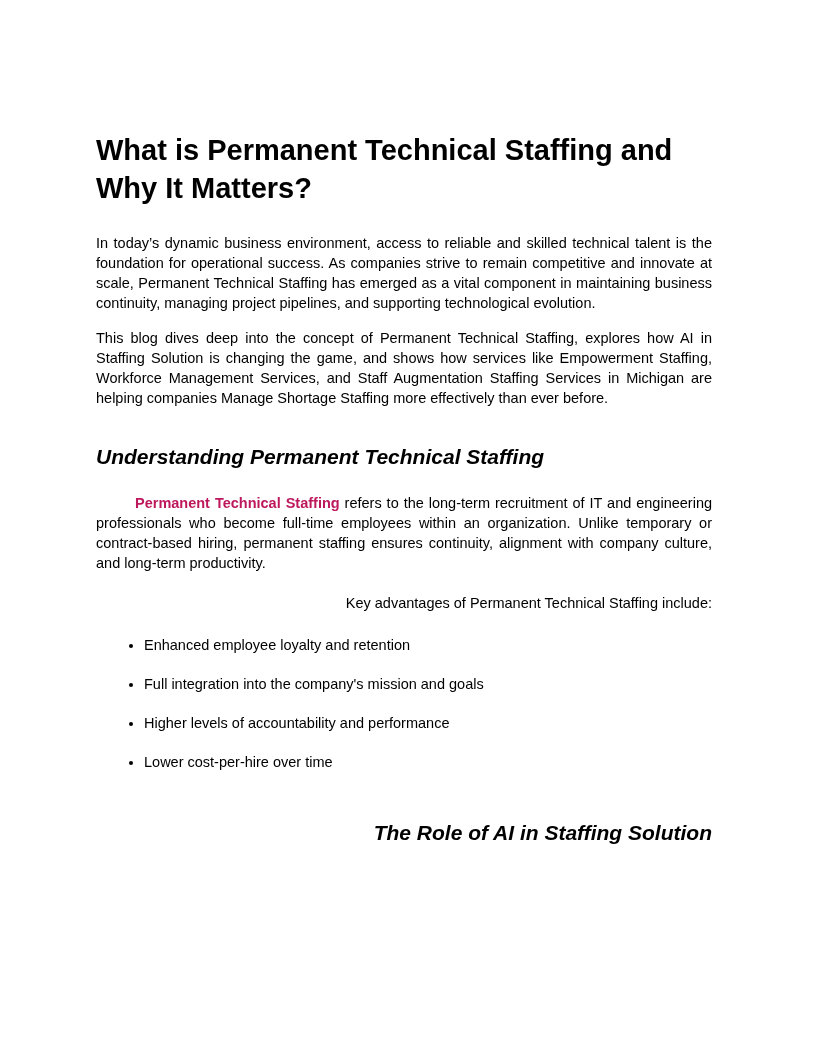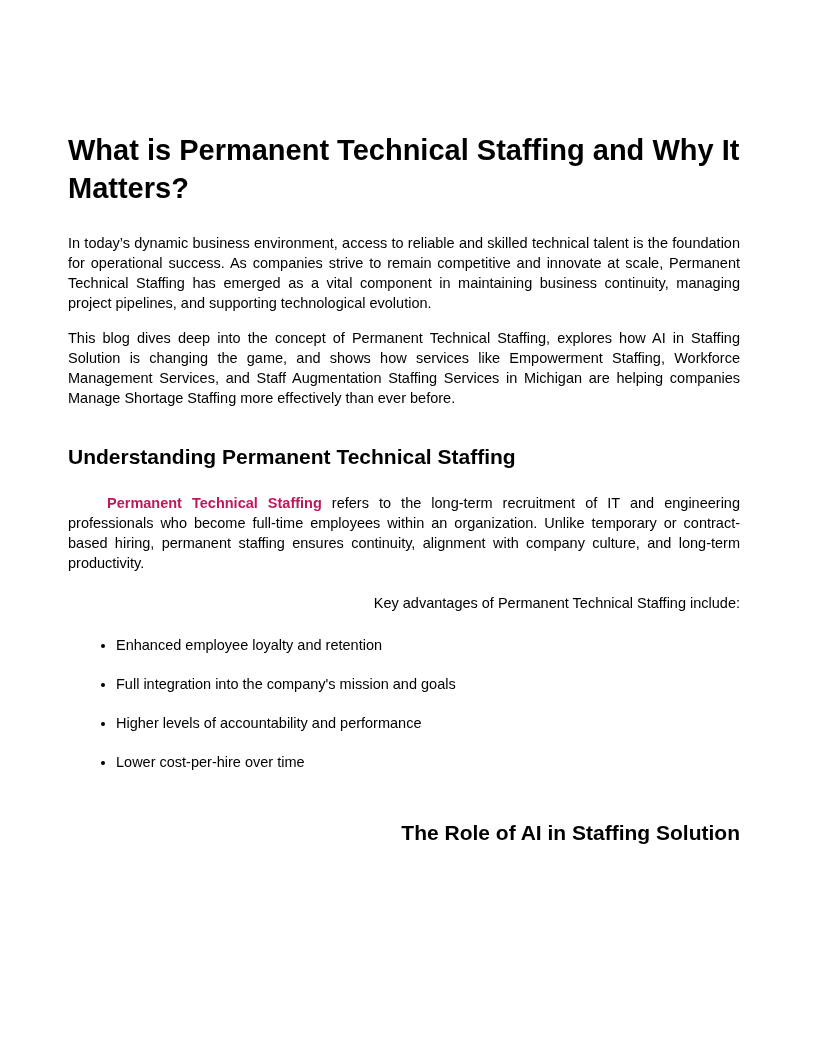--- a/index.html
+++ b/index.html
@@ -7,21 +7,21 @@
     padding: 0;
     background: #ffffff;
   }
   .page {
     position: relative;
     width: 808px;
     height: 1056px;
     background: #ffffff;
     overflow: hidden;
     box-sizing: border-box;
-    padding: 0 68px;
+    padding: 0 96px;
     font-family: "Liberation Sans", sans-serif;
     color: #000000;
   }
   .doc-title {
     margin: 132px 0 26px 0;
     font-size: 29px;
     line-height: 1.3;
     font-weight: 700;
     letter-spacing: 0;
     color: #000000;
@@ -33,20 +33,21 @@
     text-align: justify;
     color: #000000;
   }
   .section-heading {
     font-size: 21px;
     font-weight: 700;
     line-height: 1.25;
     margin: 36px 0 22px 0;
     color: #000000;
     text-align: left;
+    font-style: italic;
   }
   .lead-in {
     text-align: right;
     margin: 20px 0 22px 0;
   }
   .doc-link {
     color: #be185d;
     font-weight: 700;
     text-decoration: none;
     cursor: pointer;

